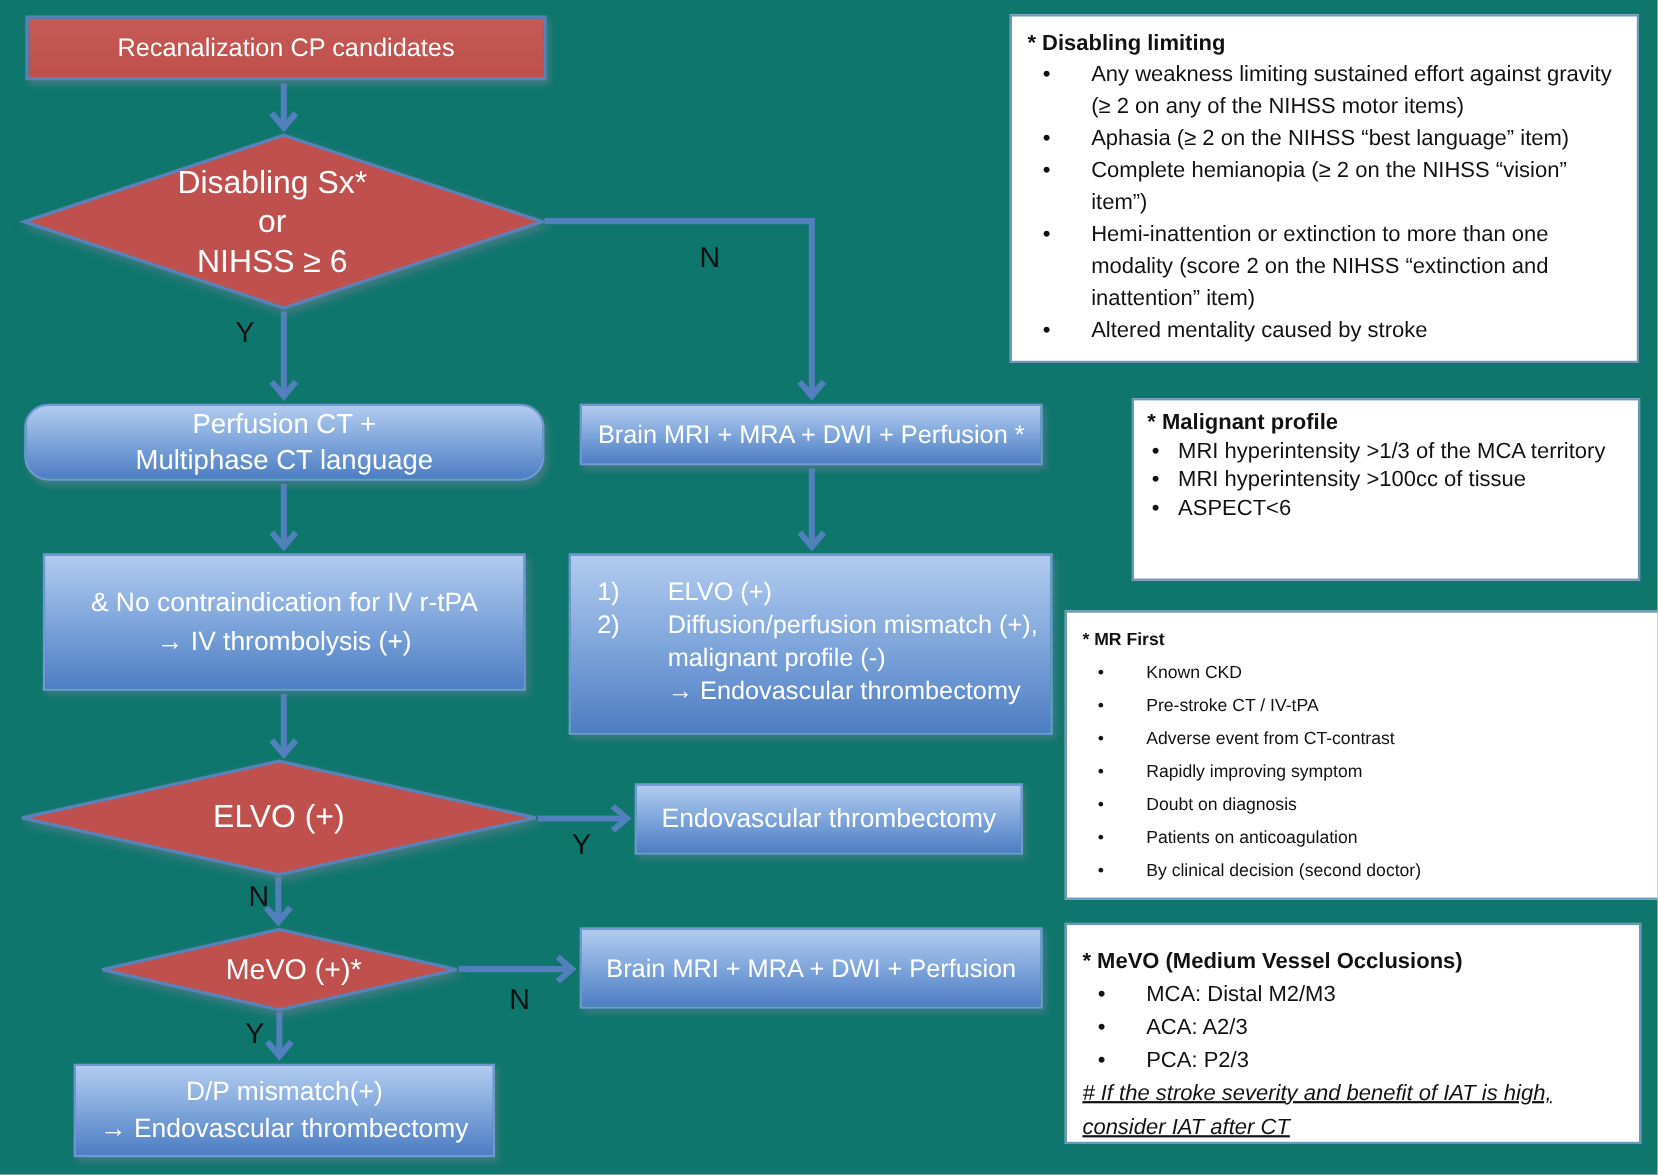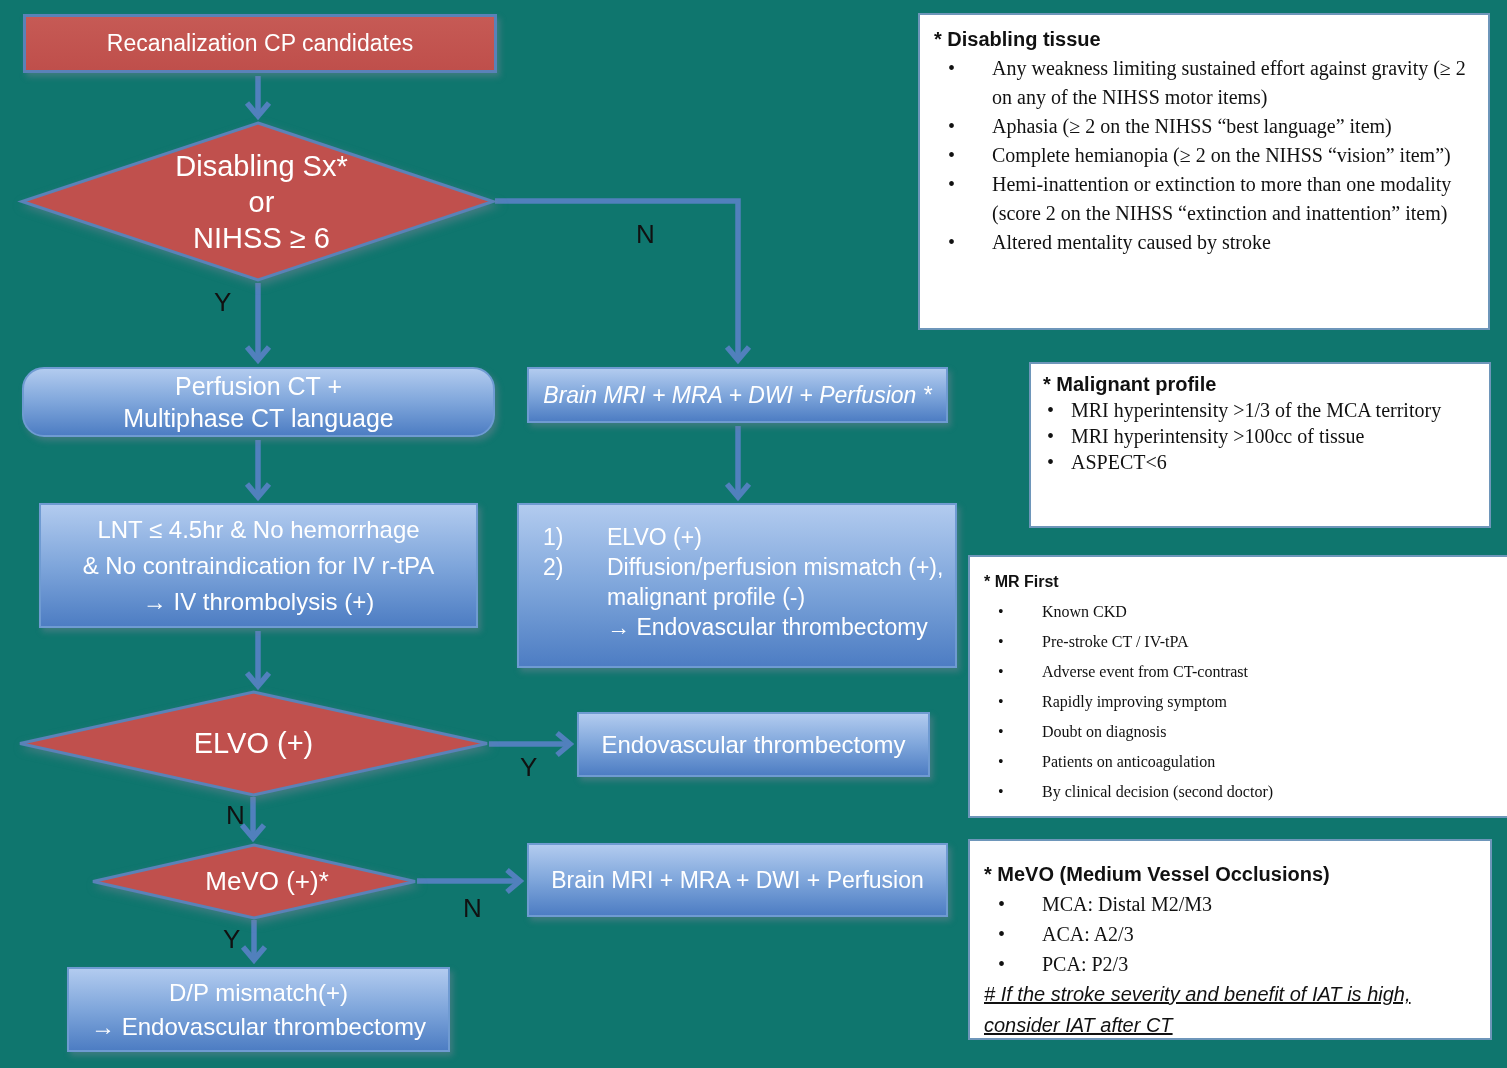--- a/index.html
+++ b/index.html
@@ -20,21 +20,21 @@
     background:linear-gradient(180deg,#b2cbef 0%,#7fa6db 50%,#4d7dc3 100%);
     border:2px solid #6f9bd2;
     box-shadow:3px 4px 6px rgba(120,130,150,.45);
   }
   .diamond-label{position:absolute;display:flex;flex-direction:column;justify-content:center;
     align-items:center;text-align:center;color:#fff;pointer-events:none;}
   .yn{position:absolute;color:#111;font-size:26px;}
 
   .note{position:absolute;box-sizing:border-box;border:2px solid #6e96ba;background:#fff;color:#111;}
   .note .title{font-weight:bold;}
-  .note ul{list-style:none;margin:0;padding:0;font-family:Liberation Serif, serif;}
+  .note ul{list-style:none;margin:0;padding:0;}
   .note li{position:relative;}
   .note li::before{content:"\2022";position:absolute;}
 
   
   #note-disabling{left:918px;top:13px;width:572px;height:317px;padding:10px 14px;font-size:20px;line-height:29px;}
   #note-disabling li{padding-left:58px;}
   #note-disabling li::before{left:14px;}
 
   
   #note-malignant{left:1029px;top:362px;width:462px;height:166px;padding:7px 12px;font-size:20px;line-height:26px;}
@@ -48,31 +48,31 @@
 
   
   #note-mevo{left:968px;top:839px;width:524px;height:201px;padding:18px 14px;font-size:20px;line-height:30px;}
   #note-mevo li{padding-left:58px;}
   #note-mevo li::before{left:14px;}
   #note-mevo .footnote{font-style:italic;text-decoration:underline;line-height:31px;}
 
   
   #start-box{left:23px;top:14px;width:474px;height:59px;font-size:23px;}
   #perfusion-box{left:22px;top:367px;width:473px;height:70px;font-size:25px;line-height:32px;border-radius:22px;}
-  #mri-top-box{left:527px;top:367px;width:421px;height:56px;font-size:23px;font-style:italic;}
+  #mri-top-box{left:527px;top:367px;width:421px;height:56px;font-size:23px;}
   #lnt-box{left:39px;top:503px;width:439px;height:125px;font-size:24px;line-height:36px;}
   #elvo-list-box{left:517px;top:503px;width:440px;height:165px;font-size:23px;line-height:30px;
      justify-content:flex-start;align-items:stretch;text-align:left;padding:17px 10px 10px 24px;}
   .numrow{display:grid;grid-template-columns:64px 1fr;}
   .numrow .cont{grid-column:2;}
   #endo-box{left:577px;top:712px;width:353px;height:65px;font-size:24px;justify-content:center;}
   #mri-bottom-box{left:527px;top:843px;width:421px;height:74px;font-size:23px;}
   #dp-box{left:67px;top:967px;width:383px;height:85px;font-size:24px;line-height:34px;}
 
-  #d1-label{left:26px;top:123px;width:471px;height:157px;font-size:29px;line-height:36px;}
+  #d1-label{left:12px;top:123px;width:471px;height:157px;font-size:29px;line-height:36px;}
   #d2-label{left:20px;top:692px;width:467px;height:103px;font-size:29px;}
   #d3-label{left:106px;top:845px;width:322px;height:73px;font-size:26px;}
 
   #lbl-y1{left:214px;top:287px;}
   #lbl-n1{left:636px;top:219px;}
   #lbl-y2{left:520px;top:752px;}
   #lbl-n2{left:226px;top:800px;}
   #lbl-n3{left:463px;top:893px;}
   #lbl-y3{left:223px;top:924px;}
 </style>
@@ -115,21 +115,20 @@
   <div class="node blue-box" id="perfusion-box">
     <span>Perfusion CT +</span>
     <span>Multiphase CT language</span>
   </div>
 
   <div class="node blue-box" id="mri-top-box">
     <span>Brain MRI + MRA + DWI + Perfusion *</span>
   </div>
 
   <div class="node blue-box" id="lnt-box">
-    <span>LNT ≤ 4.5hr &amp; No hemorrhage</span>
     <span>&amp; No contraindication for IV r-tPA</span>
     <span>→ IV thrombolysis (+)</span>
   </div>
 
   <div class="node blue-box" id="elvo-list-box">
     <div class="numrow">
       <span>1)</span>
       <span>ELVO (+)</span>
     </div>
     <div class="numrow">
@@ -167,21 +166,21 @@
   </div>
 
   <div class="yn" id="lbl-y1">Y</div>
   <div class="yn" id="lbl-n1">N</div>
   <div class="yn" id="lbl-y2">Y</div>
   <div class="yn" id="lbl-n2">N</div>
   <div class="yn" id="lbl-n3">N</div>
   <div class="yn" id="lbl-y3">Y</div>
 
   <div class="note" id="note-disabling">
-    <div class="title">* Disabling tissue</div>
+    <div class="title">* Disabling limiting</div>
     <ul>
       <li>Any weakness limiting sustained effort against gravity (≥ 2 on any of the NIHSS motor items)</li>
       <li>Aphasia (≥ 2 on the NIHSS “best language” item)</li>
       <li>Complete hemianopia (≥ 2 on the NIHSS “vision” item”)</li>
       <li>Hemi-inattention or extinction to more than one modality (score 2 on the NIHSS “extinction and inattention” item)</li>
       <li>Altered mentality caused by stroke</li>
     </ul>
   </div>
 
   <div class="note" id="note-malignant">

